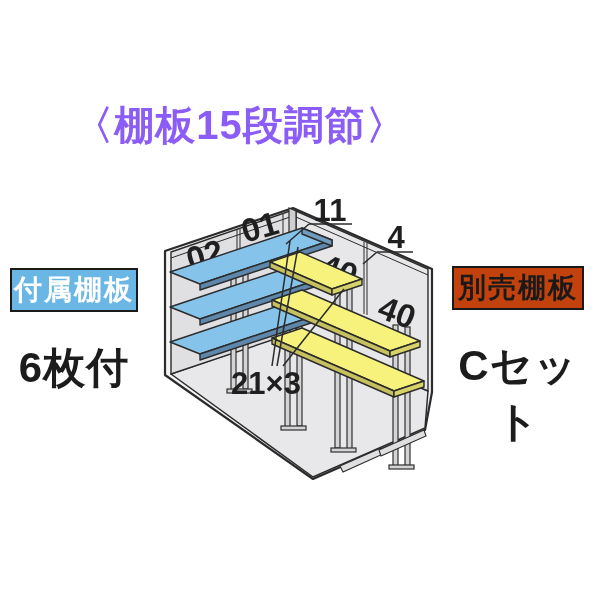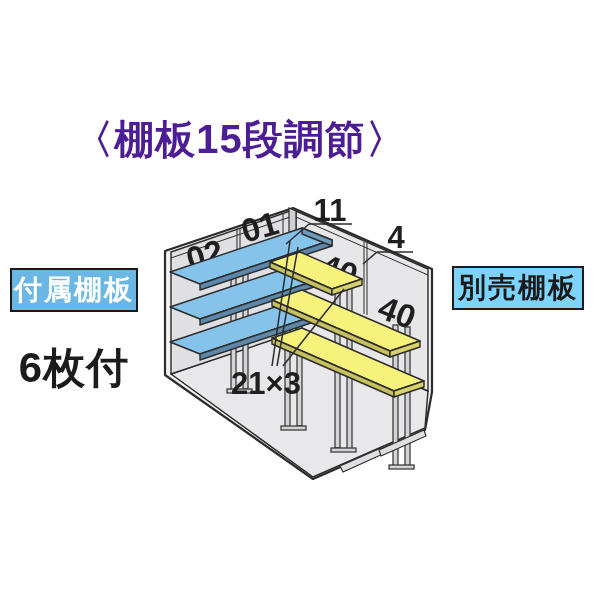--- a/index.html
+++ b/index.html
@@ -1,24 +1,24 @@
 <!DOCTYPE html>
 <html><head>
 <meta charset="utf-8">
 <style>
   html,body{margin:0;padding:0;background:#ffffff;}
   .stage{position:relative;width:600px;height:600px;background:#ffffff;overflow:hidden;
          font-family:"Liberation Sans","DejaVu Sans",sans-serif;color:#1c1c1c;}
-  .title{position:absolute;left:0;top:112px;width:480px;text-align:center;
-         font-size:40px;font-weight:600;letter-spacing:1px;color:#4c1d95;}
+  .title{position:absolute;left:0;top:98px;width:480px;text-align:center;
+         font-size:40px;font-weight:600;letter-spacing:1px;color:#8b5cf6;}
   .side-label{position:absolute;text-align:center;}
   .tag{display:block;box-sizing:border-box;border:2px solid #1a1a1a;
        font-size:28px;font-weight:700;line-height:40px;letter-spacing:2px;}
   .tag.blue{background:#6ab7e6;color:#ffffff;text-align:center;}
-  .tag.yellow{background:#7dd3fc;color:#1a1a1a;}
+  .tag.yellow{background:#c2410c;color:#1a1a1a;}
   .caption{display:block;margin-top:28px;font-size:42px;font-weight:600;color:#1c1c1c;letter-spacing:1px;}
   #left-label{left:10px;top:268px;width:128px;}
   #right-label{left:452px;top:266px;width:132px;}
   svg text{font-family:"Liberation Sans","DejaVu Sans",sans-serif;fill:#1f1f1f;font-weight:600;}
   .num{font-size:33px;}
   .callout{font-size:31px;}
 </style>
 </head>
 <body>
 
@@ -26,20 +26,21 @@
 
   <div class="title">〈棚板15段調節〉</div>
 
   <div id="left-label" class="side-label">
     <span class="tag blue">付属棚板</span>
     <span class="caption">6枚付</span>
   </div>
 
   <div id="right-label" class="side-label">
     <span class="tag yellow">別売棚板</span>
+    <span class="caption">Cセット</span>
   </div>
 
   <svg width="600" height="600" viewBox="0 0 600 600" style="position:absolute;left:0;top:0;">
 
     <polygon points="165,251 293,208 432,269 432,392 425,430 313,479 165,375" fill="#f3f3f4" stroke="#2b2b2b" stroke-width="2.2" stroke-linejoin="round"></polygon>
 
     <polygon points="171,374 290,333 428,391 425,428 313,477" fill="#e8e8ea" stroke="#2b2b2b" stroke-width="1.5" stroke-linejoin="round"></polygon>
 
     <g>
       <polygon points="171,252 290,211 290,334 171,374" fill="#e0e0e2" stroke="#2b2b2b" stroke-width="1.4"></polygon>

